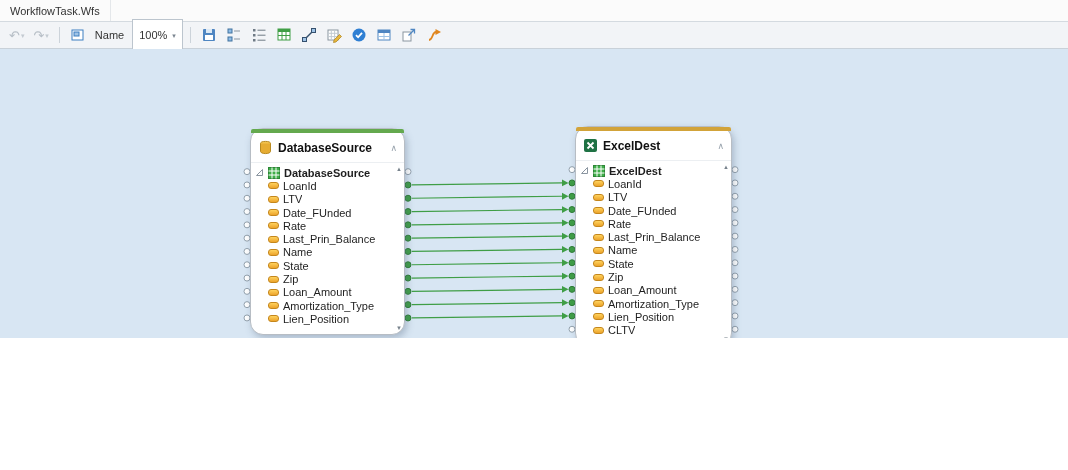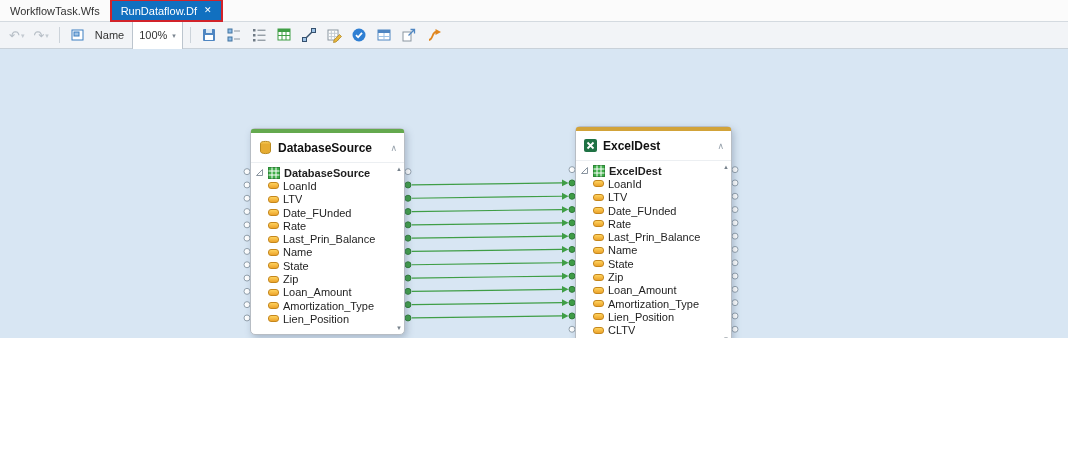--- a/index.html
+++ b/index.html
@@ -22,21 +22,21 @@
   .tbtn.disabled .caret{color:#c3cad1;}
   .tb-sep{width:1px;height:16px;background:#ccd3da;margin:0 4px;flex:0 0 1px;}
   .zoom-label{margin:0 5px 0 3px;color:#333;}
   .zoom-box{display:flex;align-items:center;gap:5px;background:#fff;border:1px solid #bcc5ce;height:18px;padding:15px 6px;color:#333;cursor:default;}
 
   
   .canvas{position:relative;flex:1;background:#d8e6f3;overflow:hidden;}
   #wires{position:absolute;left:0;top:0;}
 
   
-  .node{position:absolute;background:#fff;border:1px solid #b7bdc4;border-radius:5px;box-shadow:2px 3px 7px rgba(80,100,125,.35);}
+  .node{position:absolute;background:#fff;border:1px solid #b7bdc4;border-radius:13px;box-shadow:2px 3px 7px rgba(80,100,125,.35);}
   .node-accent{height:4px;border-radius:2px 2px 0 0;}
   .node-header{display:flex;align-items:center;gap:5px;height:29px;padding:0 7px;font-size:12px;font-weight:bold;color:#111;}
   .node-icon,.gicon,.expander{display:flex;flex:0 0 auto;}
   .node-chevron{margin-left:auto;color:#9aa4ae;font-size:9px;font-weight:normal;}
   .node-body{position:relative;padding:3px 12px 8px 4px;border-top:1px solid #eceff2;}
   .row{height:13.3px;display:flex;align-items:center;gap:4px;font-size:11px;color:#1e1e1e;white-space:nowrap;}
   .row.field{padding-left:13px;}
   .row.root .label{font-weight:bold;}
   .ficon{width:11px;height:7px;border-radius:3px;background:linear-gradient(#ffd35e,#eca32b);border:1px solid #c5871c;flex:0 0 auto;}
   .label{overflow:hidden;text-overflow:ellipsis;}
@@ -45,24 +45,20 @@
   .scroll-down{bottom:3px;}
 </style>
 </head>
 <body>
 
 <div class="app">
 
   <div class="tabbar">
     <div class="tab">
       <span class="tab-label">WorkflowTask.Wfs</span>
-    </div>
-    <div class="tab active">
-      <span class="tab-label">RunDataflow.Df</span>
-      <span class="tab-close">✕</span>
     </div>
   </div>
 
   <div class="toolbar">
     <span class="tbtn disabled">
       <span class="glyph">↶</span>
       <span class="caret">▾</span>
     </span>
     <span class="tbtn disabled">
       <span class="glyph">↷</span>

